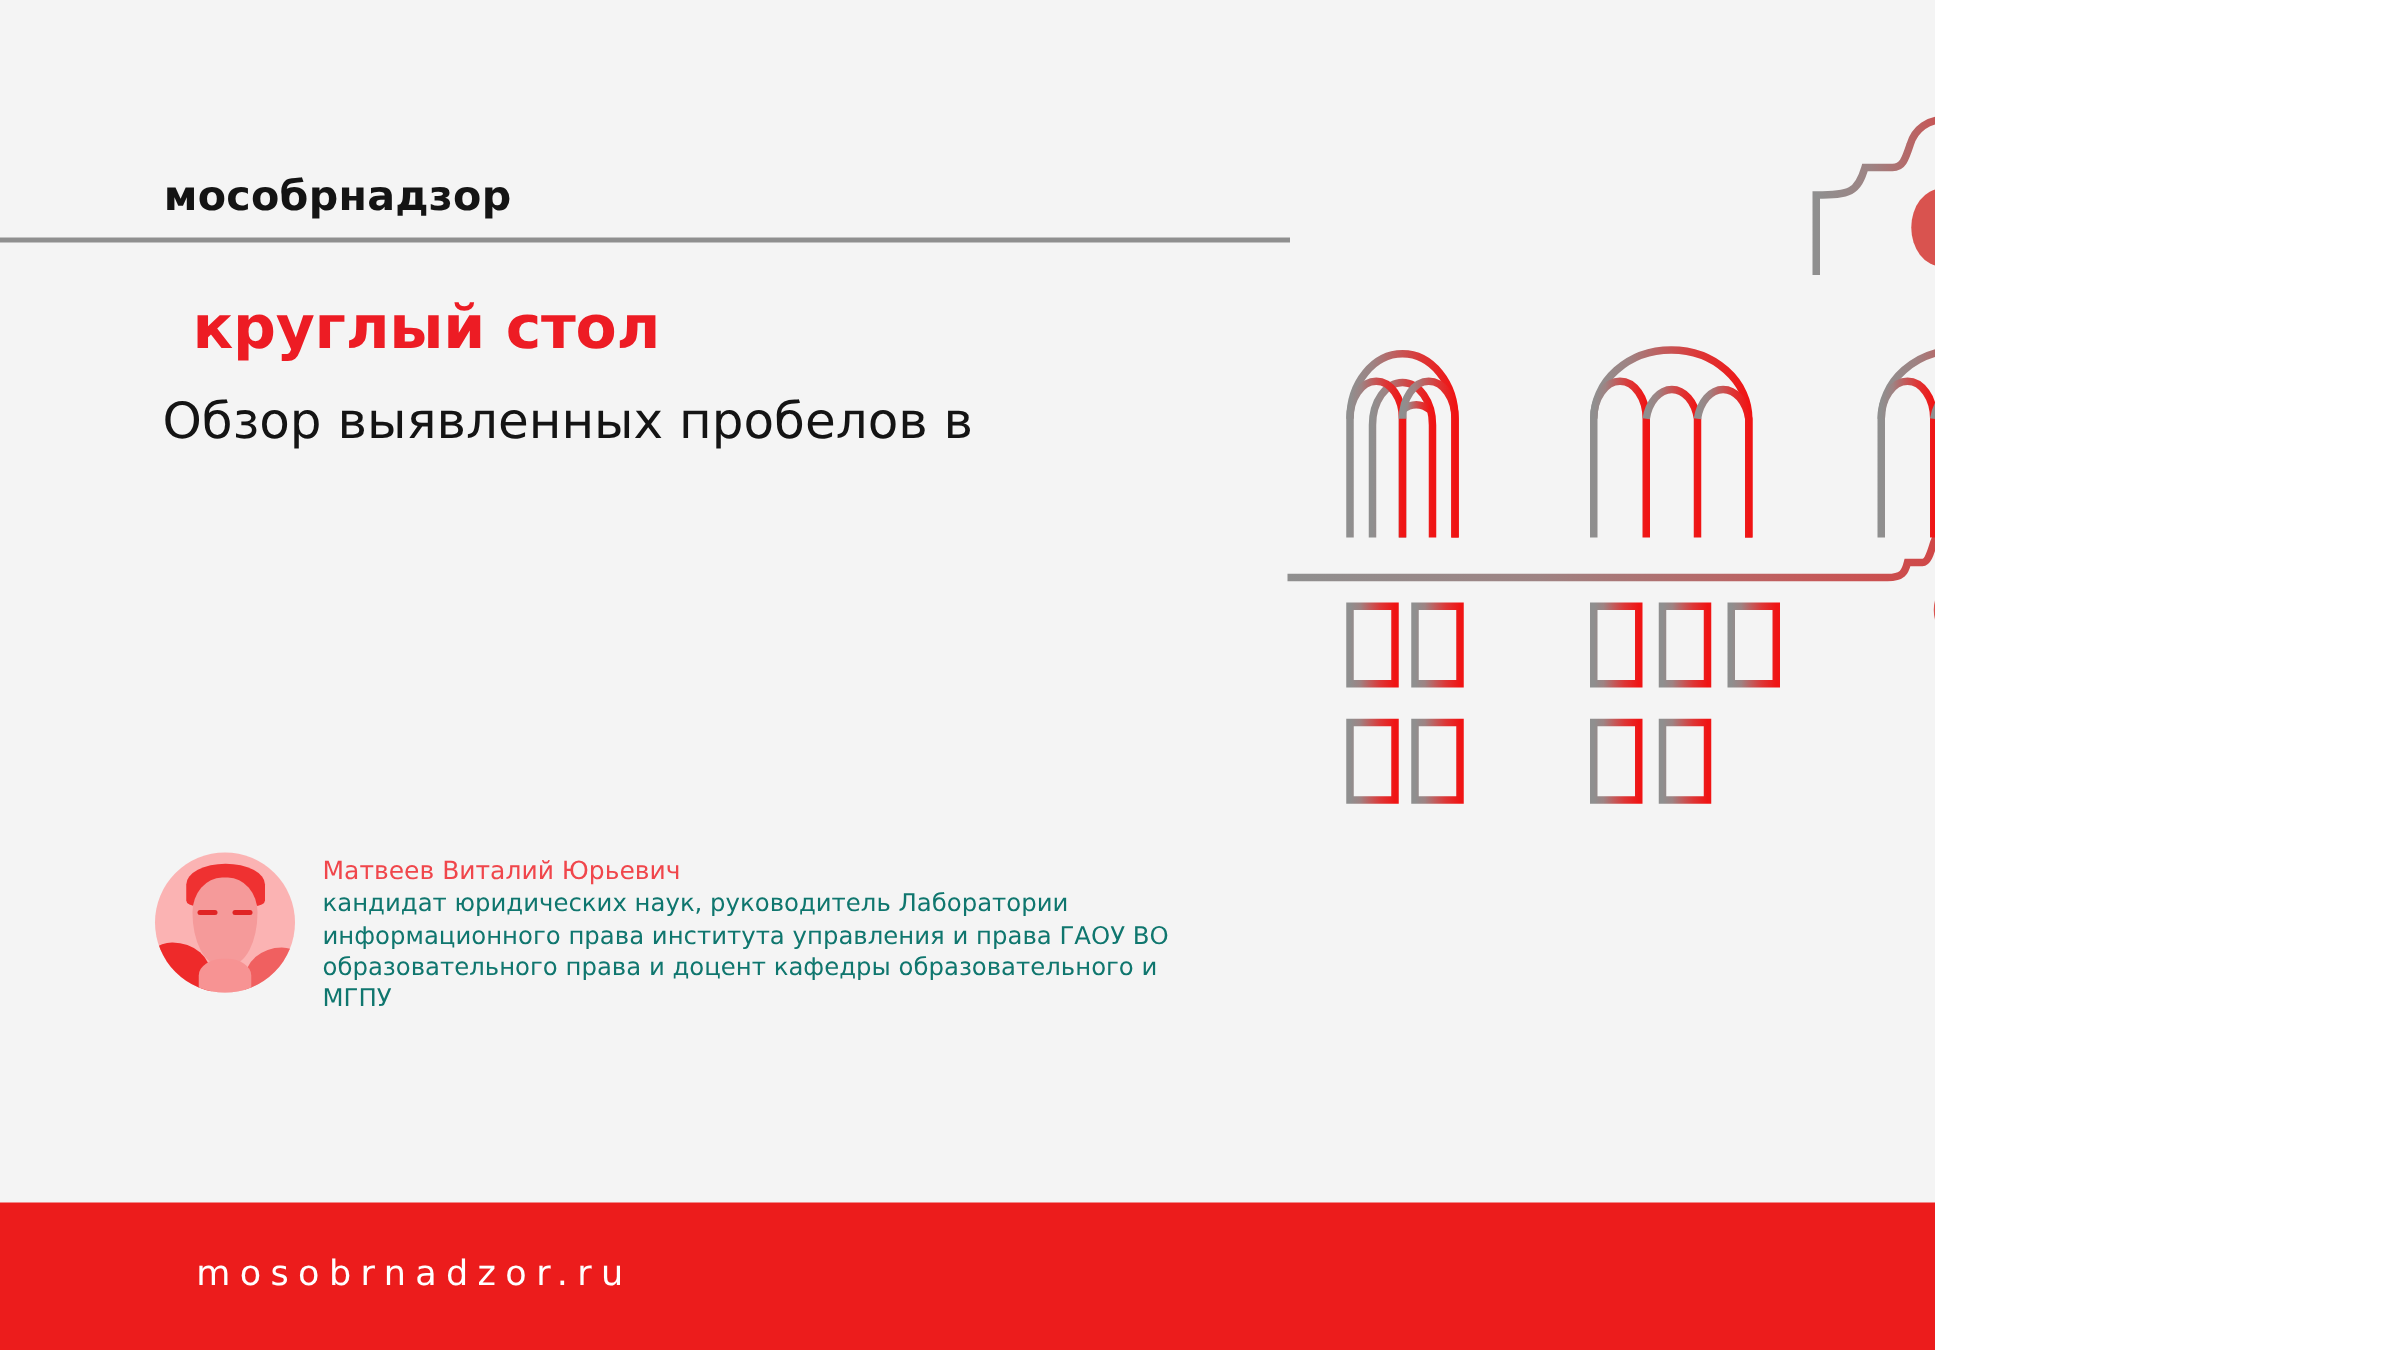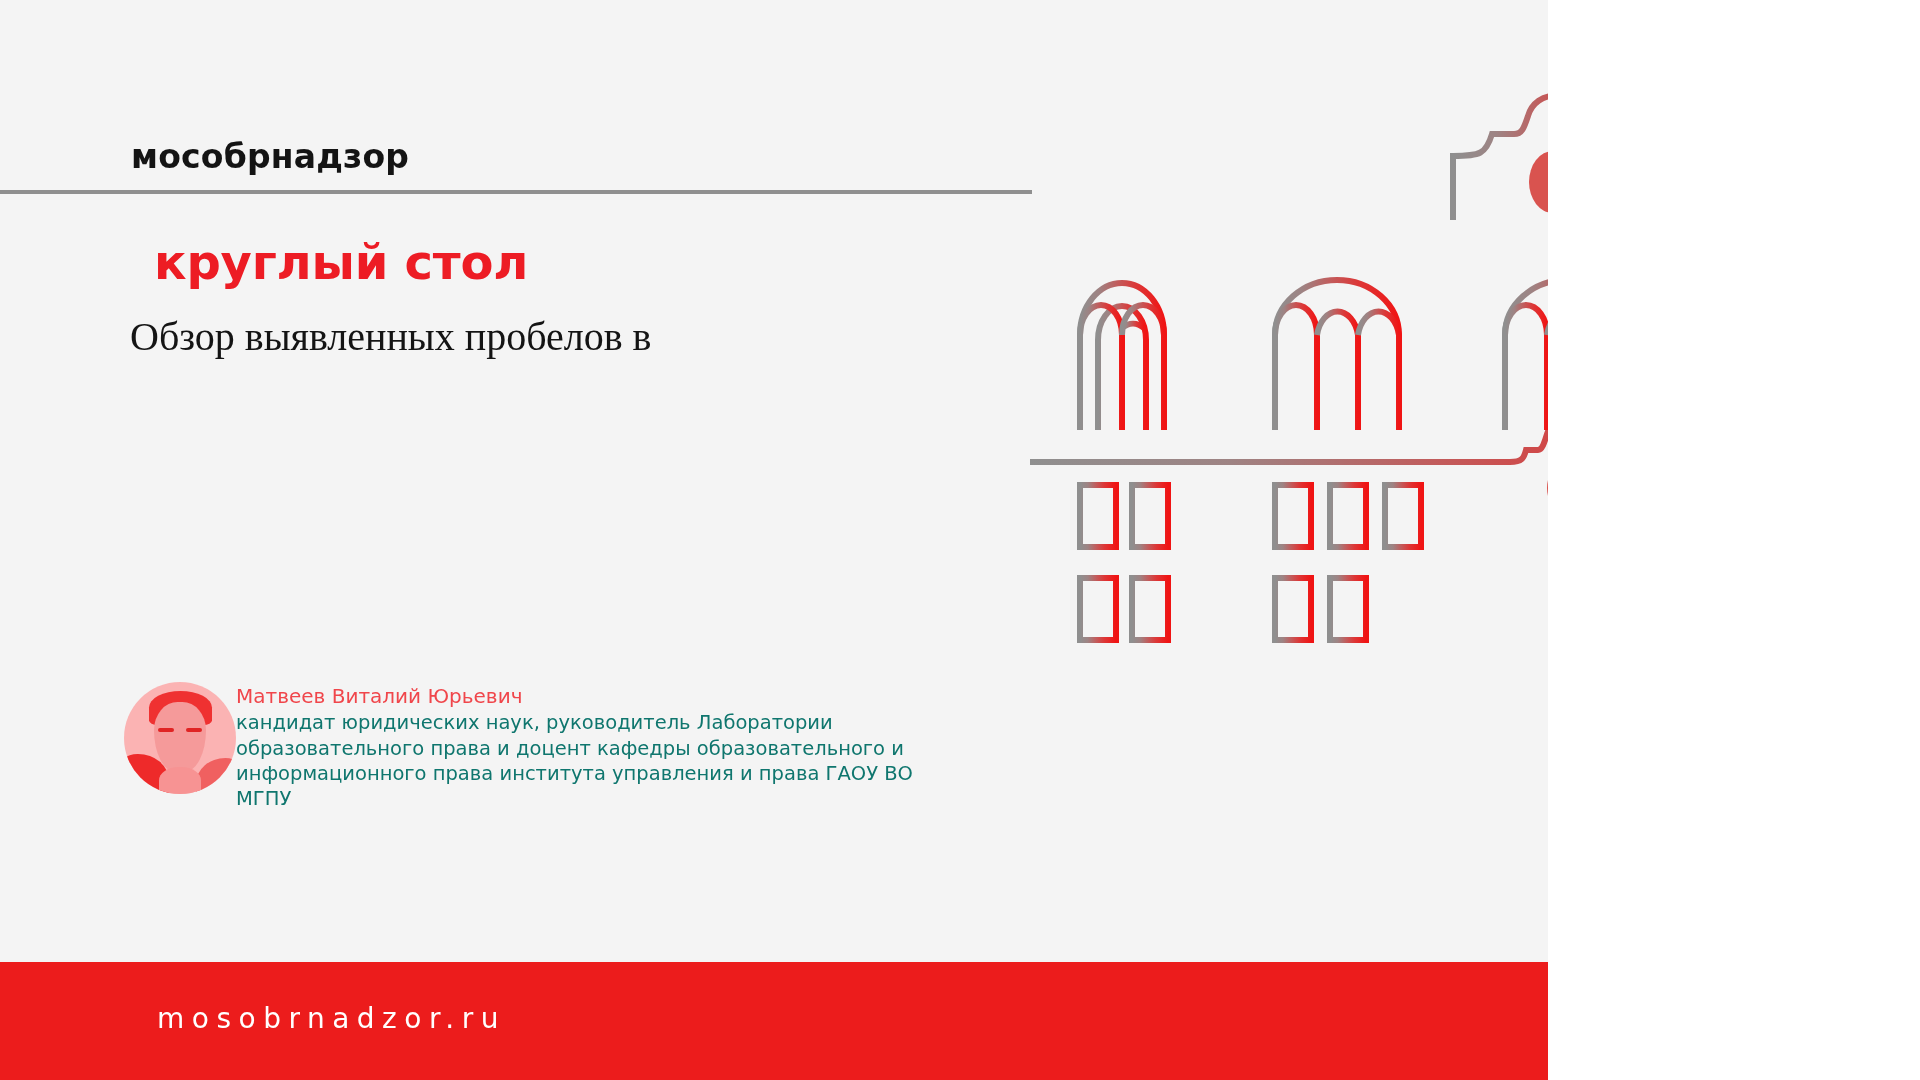--- a/index.html
+++ b/index.html
@@ -57,29 +57,30 @@
     position: absolute;
     left: 130px;
     top: 309px;
     width: 840px;
     font-family: "DejaVu Sans", sans-serif;
     font-weight: 400;
     font-size: 40px;
     line-height: 1.42;
     color: #141414;
   }
-  .headline span { display: block; white-space: nowrap; font-family: Liberation Serif, serif; }
+  .headline span { display: block; white-space: nowrap; }
 
   
   .speaker {
     position: absolute;
     left: 124px;
     top: 682px;
     display: flex;
     align-items: flex-start;
+    gap: 22px;
   }
   .avatar {
     position: relative;
     width: 112px;
     height: 112px;
     border-radius: 50%;
     overflow: hidden;
     background: #fbb3b3;
     flex: 0 0 auto;
   }
@@ -327,22 +328,22 @@
       <div class="brow-l"></div>
       <div class="brow-r"></div>
       <div class="shoulder-l"></div>
       <div class="shoulder-r"></div>
       <div class="collar"></div>
     </div>
     <div class="speaker-text">
       <div class="speaker-name">Матвеев Виталий Юрьевич</div>
       <div class="speaker-role">
         <span>кандидат юридических наук, руководитель Лаборатории</span>
+        <span>информационного права института управления и права ГАОУ ВО</span>
         <span>образовательного права и доцент кафедры образовательного и</span>
-        <span>информационного права института управления и права ГАОУ ВО</span>
         <span>МГПУ</span>
       </div>
     </div>
   </div>
 
   <div class="footer"></div>
   <div class="footer-url">mosobrnadzor.ru</div>
 
 </div>
 

